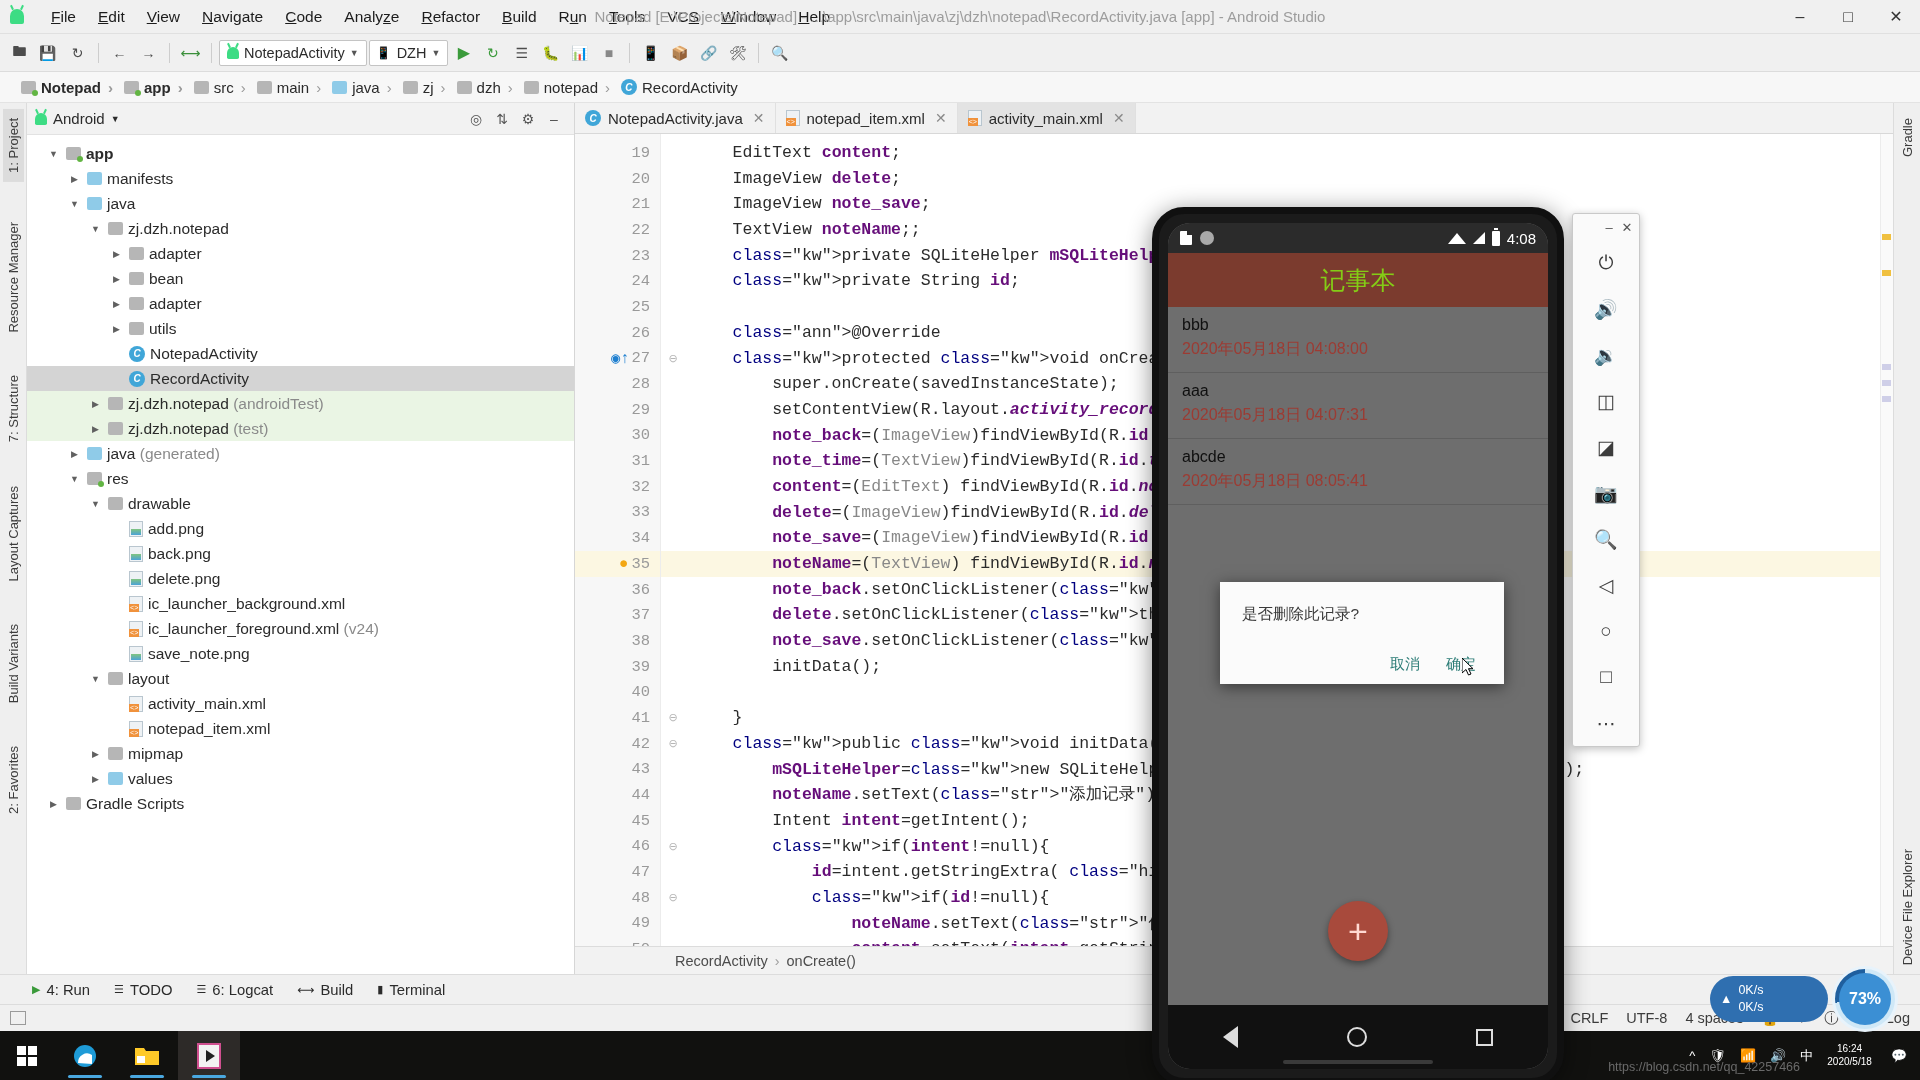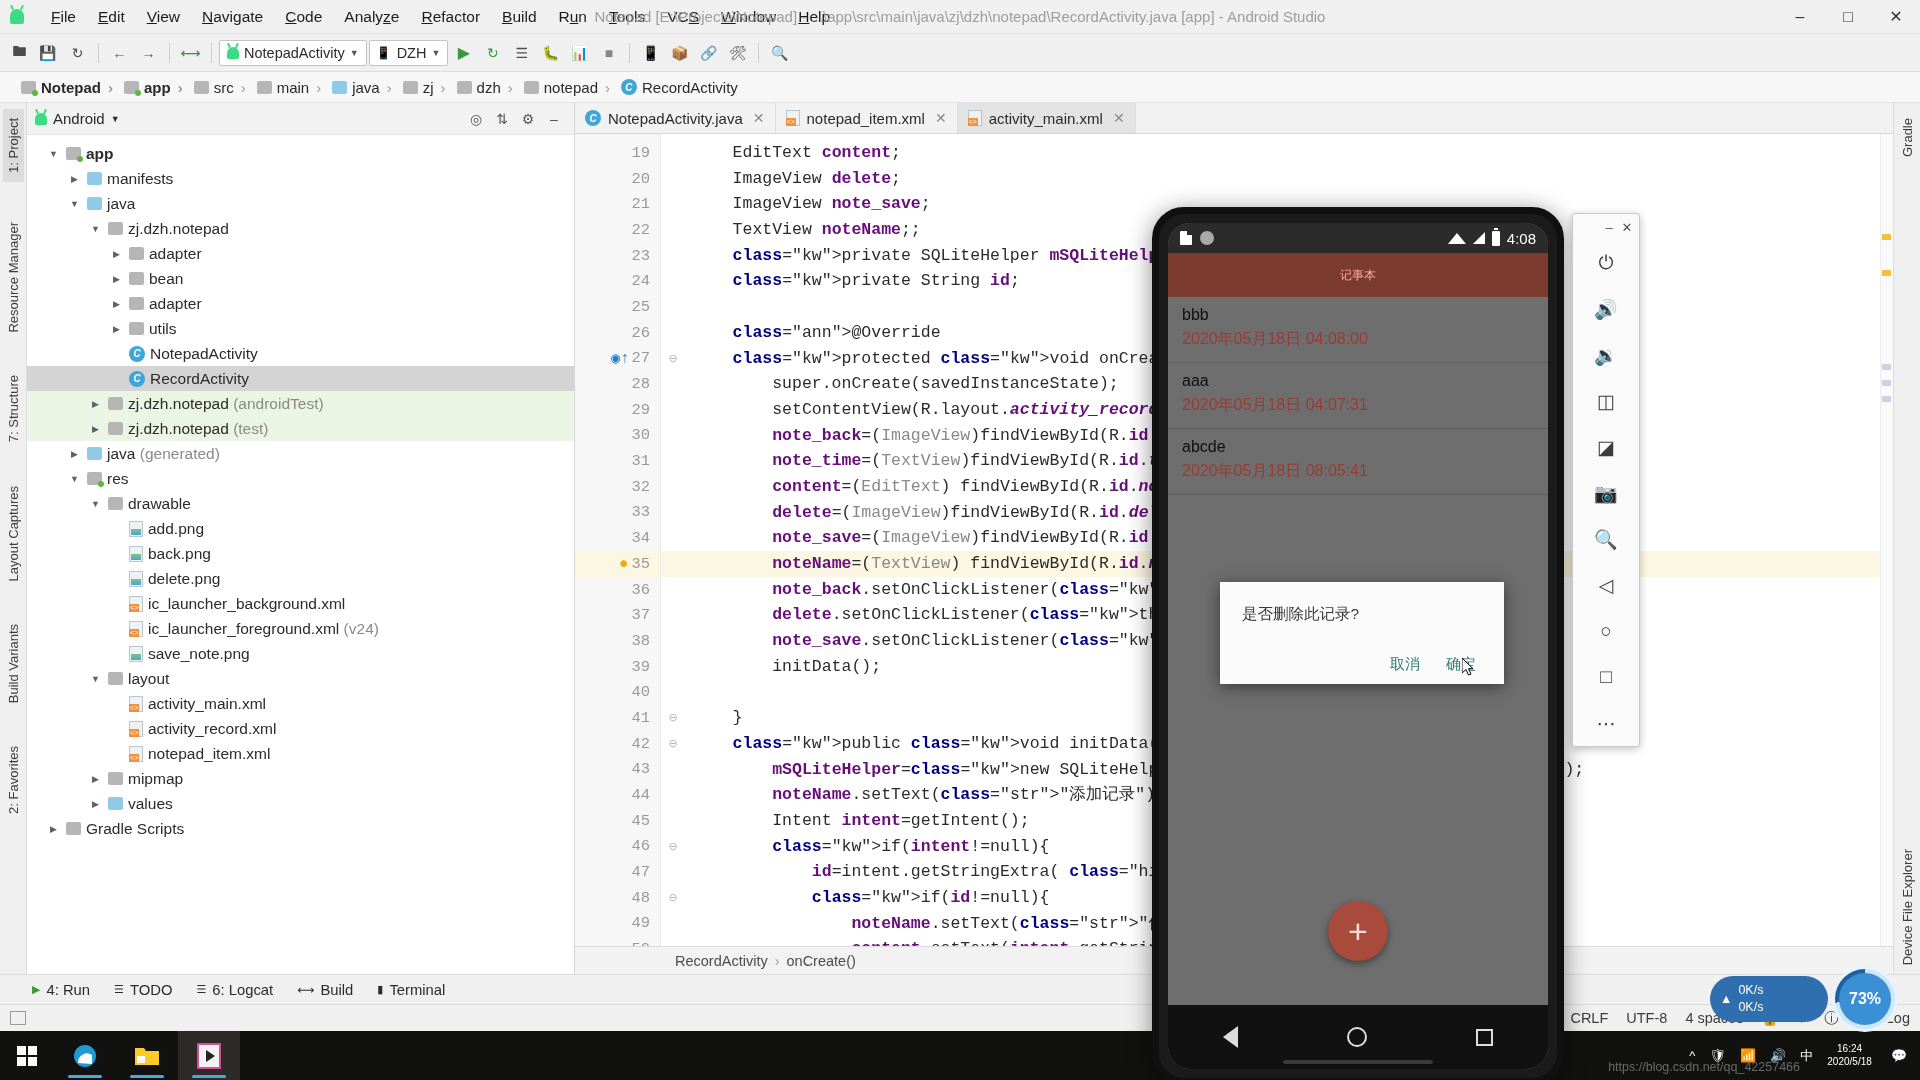--- a/index.html
+++ b/index.html
@@ -163,21 +163,21 @@
   .gline { height:25.7px; display:flex; align-items:center; justify-content:flex-end; padding-right:10px; position:relative;}
   .gline.hl { background:#fcf7e2; }
   .gline .mark { position:absolute; left:36px; }
   .fold { width:24px; flex:0 0 24px; background:#fff; padding-top:6px; position:relative;}
   .fline { height:25.7px; display:flex;align-items:center;justify-content:center; color:#b6b6b6; font-size:11px;}
   .fline.hl { background:#fcf7e2; }
   .codewrap { flex:1; padding-top:6px; position:relative; overflow:hidden;
     font-family:"Liberation Mono", monospace; font-size:16.5px; }
   .cline { height:25.7px; white-space:pre; display:block; padding-left:8px; line-height:25.7px;}
   .cline.hl { background:#fcf7e2; }
-  .kw { color:#000080; font-weight:bold; }
+  .kw { color:#000080; font-weight:normal; }
   .typ { color:#888; }
   .fld { color:#660e7a; font-weight:bold; }
   .sfld{ color:#660e7a; font-weight:bold; font-style:italic; }
   .editor-status {
     height:28px; background:#f2f2f2; border-top:1px solid #dcdcdc; display:flex;
     align-items:center; padding-left:100px; gap:7px; font-size:14.5px; color:#4c4c4c; flex:0 0 28px;
   }
   .editor-status .sep{color:#a0a0a0;}
 
   
@@ -197,22 +197,22 @@
   .sysbar .l { display:flex; gap:8px; align-items:center; }
   .sysbar .r { margin-left:auto; display:flex; gap:7px; align-items:center; font-size:15px;}
   .sd { width:12px;height:14px;background:#fff;border-radius:1px; position:relative;}
   .sd:after{content:"";position:absolute;top:0;right:0;width:5px;height:4px;background:#2b2b2b;}
   .circ { width:14px;height:14px;border-radius:50%;background:#a9a9a9;}
   .wifi{ width:0;height:0;border-left:9px solid transparent;border-right:9px solid transparent;border-bottom:11px solid #fff; position:relative;}
   .sig { width:0;height:0;border-left:12px solid transparent;border-bottom:12px solid #fff;}
   .batt{ width:8px;height:15px;background:#fff;border-radius:1px; position:relative;}
   .batt:before{content:"";position:absolute;top:-3px;left:2px;width:4px;height:2px;background:#fff;}
   .appbar {
-    height:44px; background:#7b3b2e; display:flex;align-items:center;justify-content:center;
-    color:#fca5a5; font-size:12px;
+    height:54px; background:#7b3b2e; display:flex;align-items:center;justify-content:center;
+    color:#84cc16; font-size:25px;
   }
   .notelist { background:#6e6e6e; }
   .noteitem {
     padding:9px 14px 12px 14px; border-bottom:1px solid #5f5f5f;
   }
   .noteitem .nt { color:#0f0f0f; font-size:16px; margin-bottom:5px;}
   .noteitem .nd { color:#9c3b33; font-size:16px;}
   .fab {
     position:absolute; left:50%; transform:translateX(-50%); bottom:108px;
     width:60px;height:60px;border-radius:50%;background:#a84a3c;color:#ffd9d2;
@@ -578,26 +578,20 @@
             <span style="display:inline-block;width:56px;flex:0 0 56px;"></span>
             <span class="arrow">▼</span>
             <i class="fico gray"></i>
             <span class="tlabel">layout</span>
           </div>
           <div class="trow">
             <span style="display:inline-block;width:77px;flex:0 0 77px;"></span>
             <span class="arrow none"></span>
             <i class="xmlico"></i>
             <span class="tlabel">activity_main.xml</span>
-          </div>
-          <div class="trow">
-            <span style="display:inline-block;width:77px;flex:0 0 77px;"></span>
-            <span class="arrow none"></span>
-            <i class="xmlico"></i>
-            <span class="tlabel">activity_record.xml</span>
           </div>
           <div class="trow">
             <span style="display:inline-block;width:77px;flex:0 0 77px;"></span>
             <span class="arrow none"></span>
             <i class="xmlico"></i>
             <span class="tlabel">notepad_item.xml</span>
           </div>
           <div class="trow">
             <span style="display:inline-block;width:56px;flex:0 0 56px;"></span>
             <span class="arrow">▶</span>

